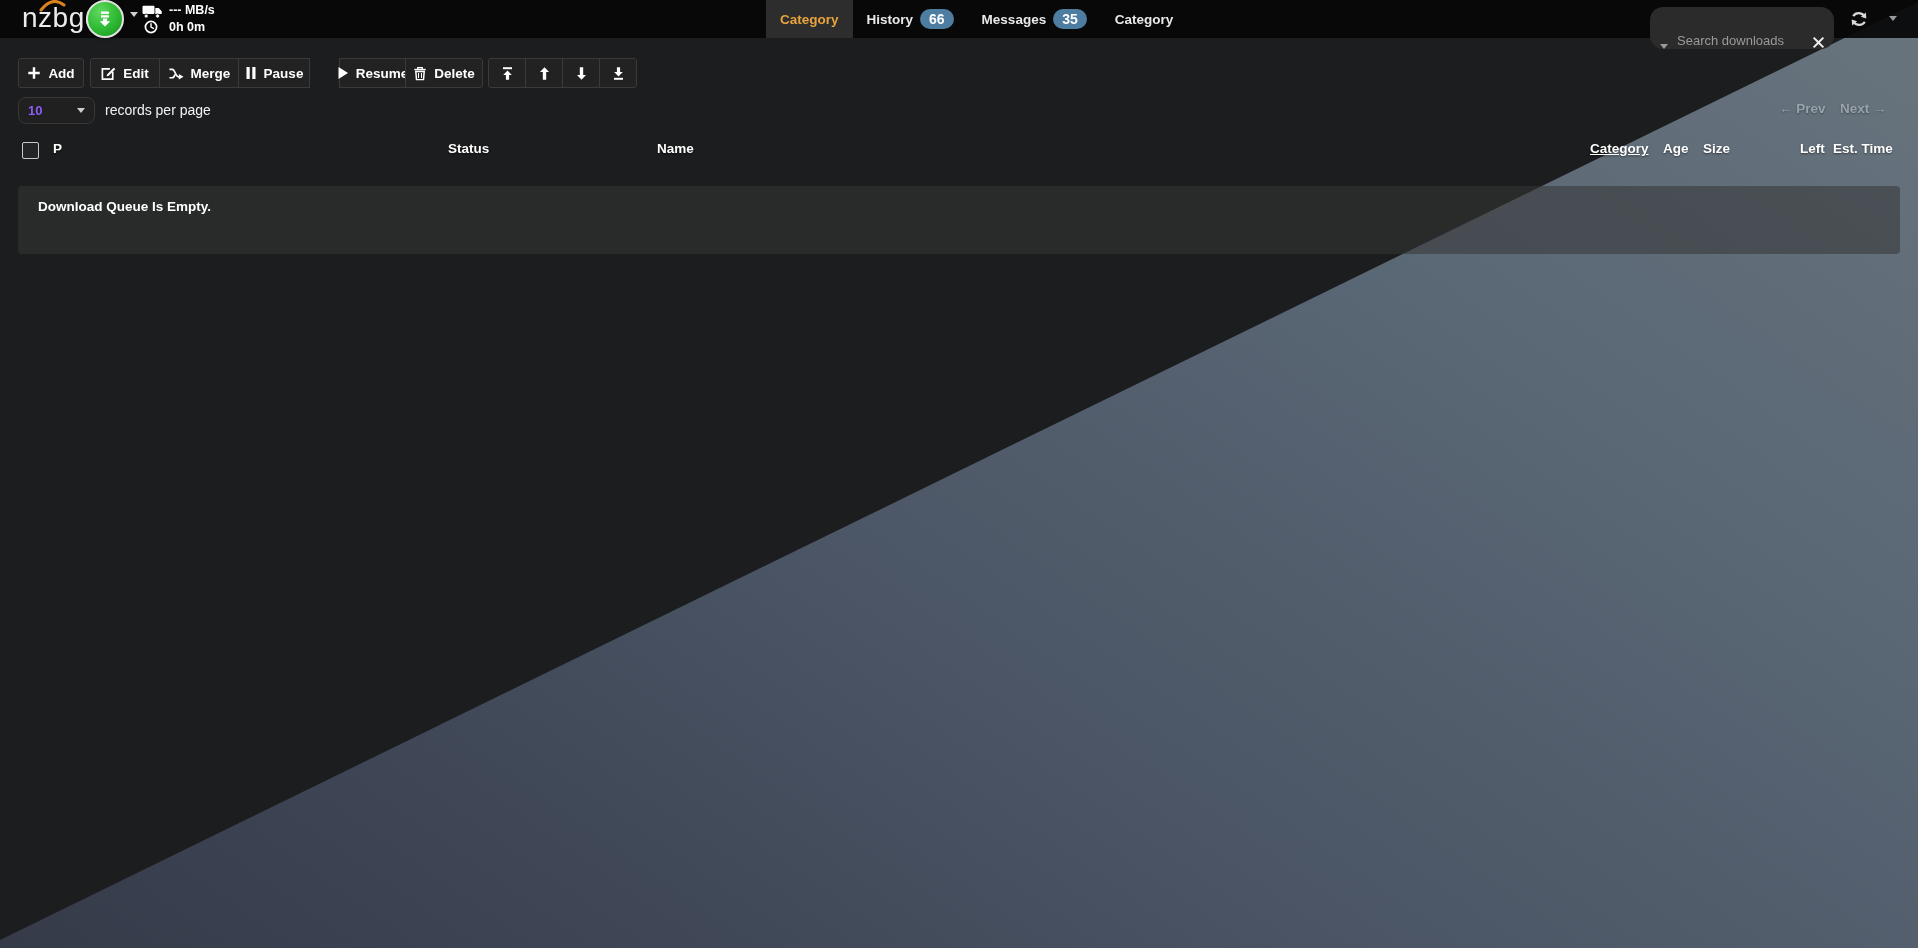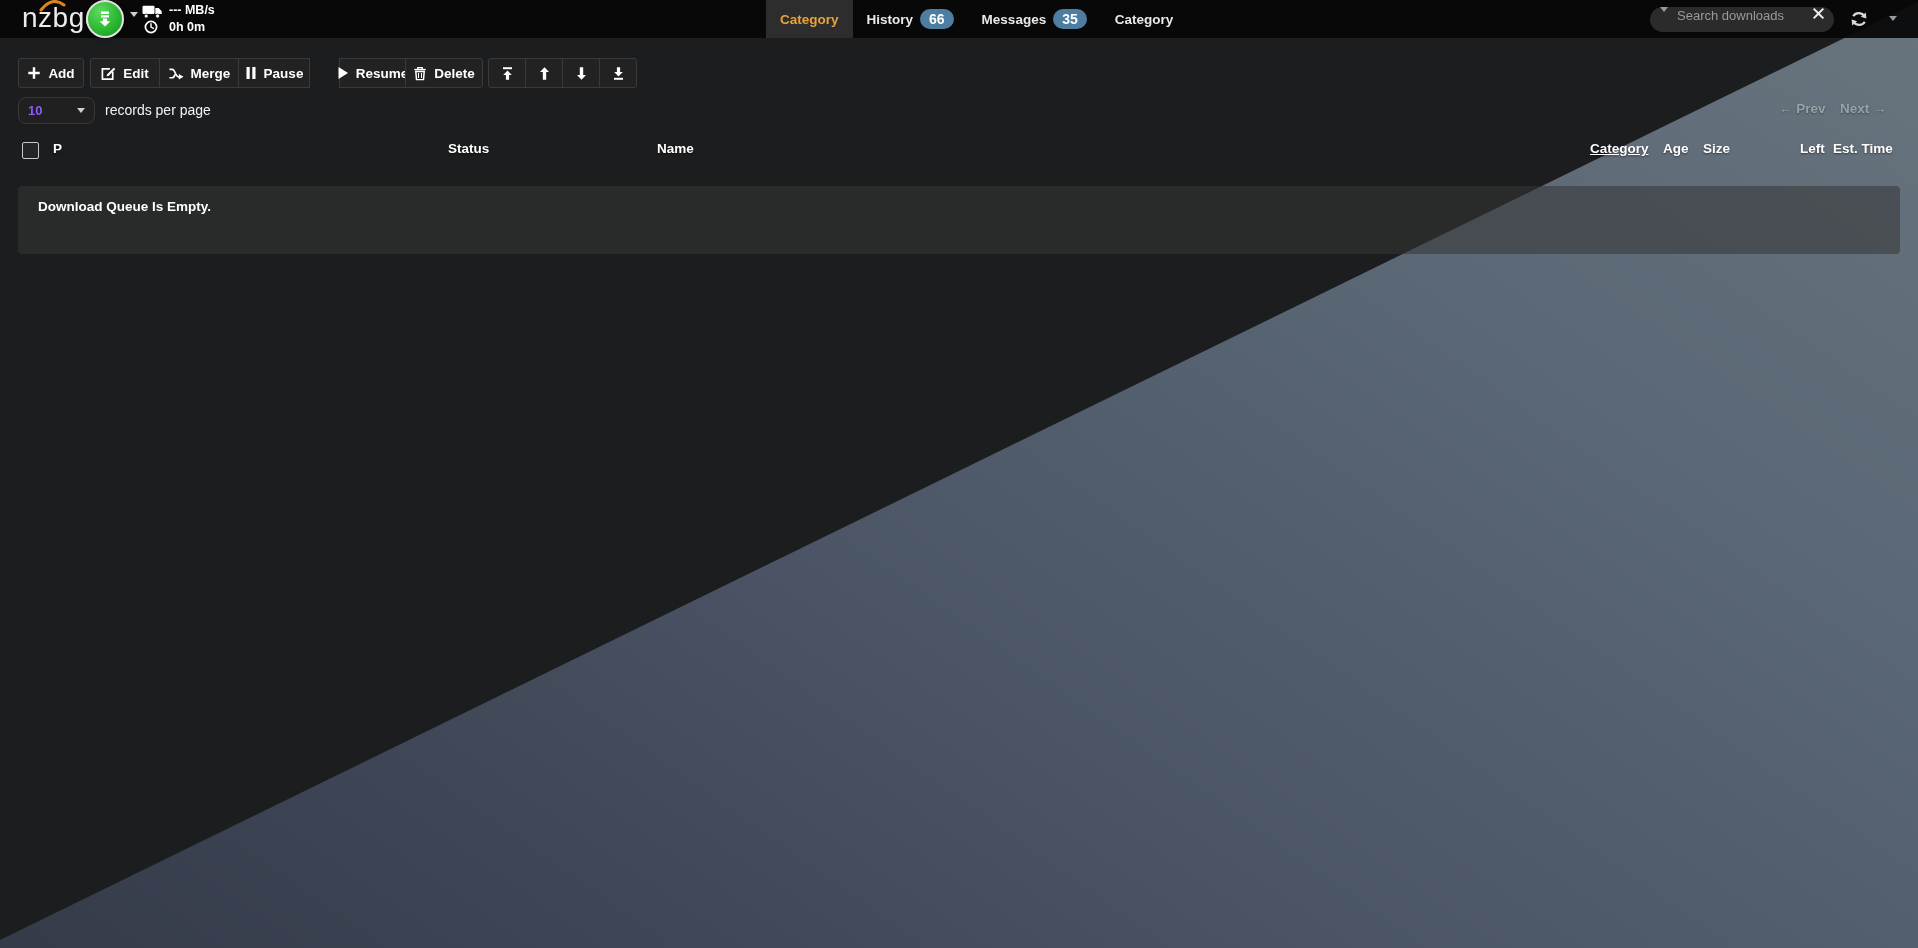--- a/index.html
+++ b/index.html
@@ -20,22 +20,22 @@
        border-top:5px solid #9a9a9a;display:inline-block;}
   .green-caret{position:absolute;left:130px;top:12px;}
   .stat-icon{position:absolute;}
   .stat-text{position:absolute;color:#fff;font-size:12.5px;font-weight:bold;}
   .tabs{position:absolute;left:766px;top:0;height:38px;display:flex;}
   .tab{display:flex;align-items:center;height:38px;padding:0 14px;color:#e9e9e9;
        font-size:13.5px;font-weight:bold;cursor:pointer;}
   .tab.active{background:#2d2d2e;color:#e8a33d;}
   .badge{margin-left:7px;background:#4d7ea1;color:#fff;font-size:14px;font-weight:bold;
        padding:2px 9px;border-radius:10px;line-height:1.2;}
-  .search-pill{position:absolute;left:1650px;top:7px;width:184px;height:25px;border-radius:13px;
-       background:#2b2b2c;display:flex;align-items:flex-start;box-sizing:border-box;padding:0 9px 0 10px;}
+  .search-pill{position:absolute;left:1650px;top:7px;width:184px;height:42px;border-radius:13px;
+       background:#2b2b2c;display:flex;align-items:flex-end;box-sizing:border-box;padding:0 9px 0 10px;}
   .search-pill input{flex:1;margin-left:7px;background:transparent;border:none;outline:none;
        color:#ddd;font-size:13px;font-family:"Liberation Sans",sans-serif;min-width:10px;}
   .search-pill input::placeholder{color:#9a9a9a;}
   .refresh{position:absolute;left:1848px;top:8px;width:22px;height:22px;}
   .nav-caret{position:absolute;left:1889px;top:16px;}
   
   .btn{height:30px;box-sizing:border-box;background:#222;border:1px solid #3a3a3a;border-radius:3px;
        color:#fff;font-size:13.5px;font-weight:bold;display:flex;align-items:center;justify-content:center;
        gap:7px;cursor:pointer;}
   .btn-group{position:absolute;display:flex;}

